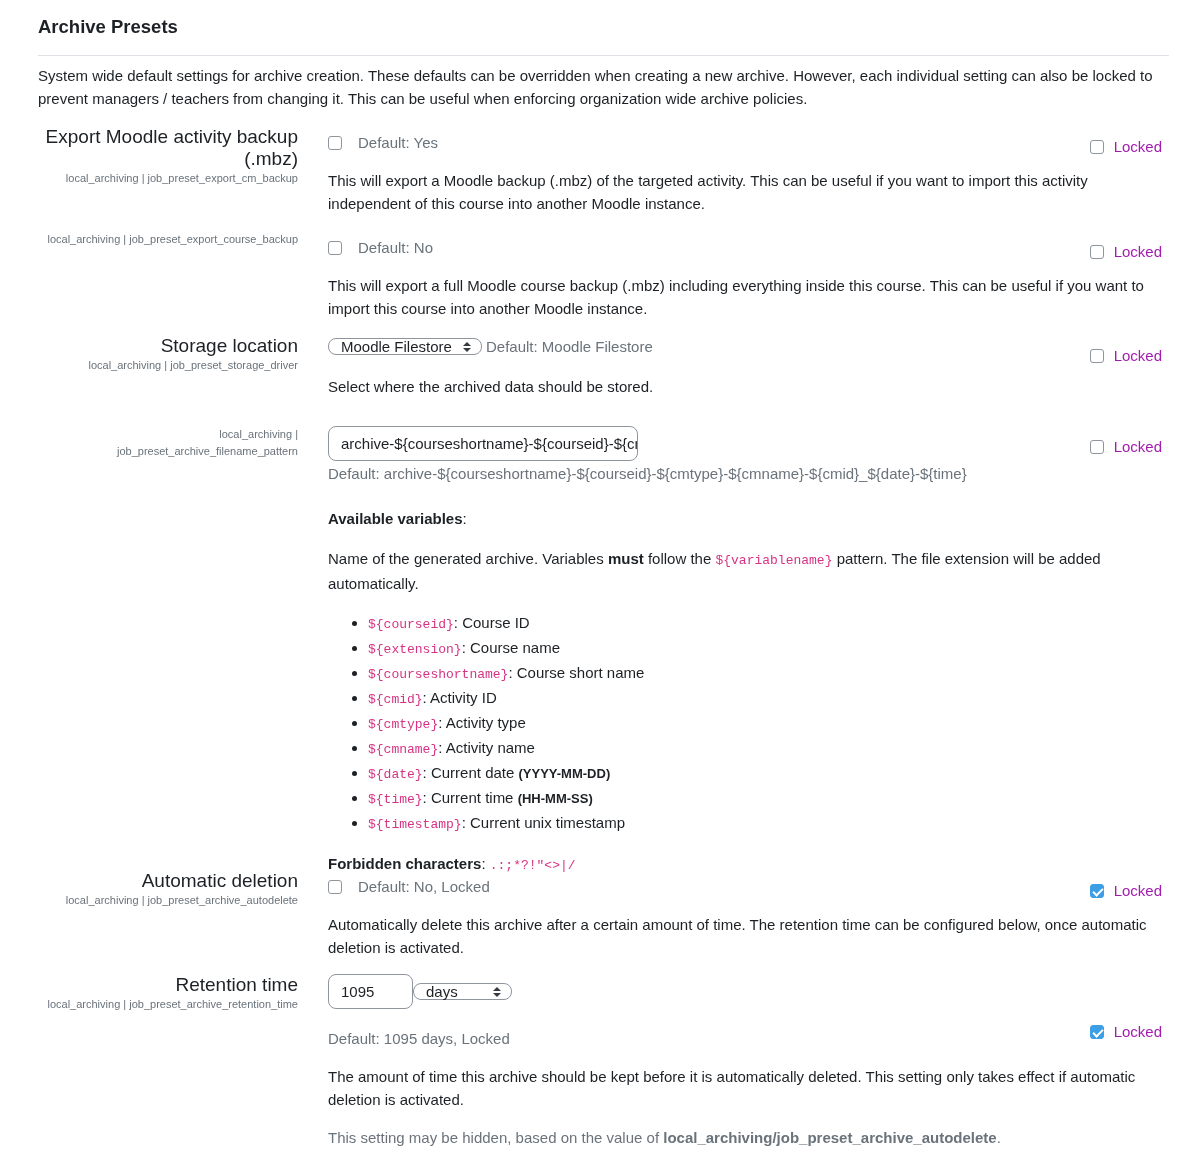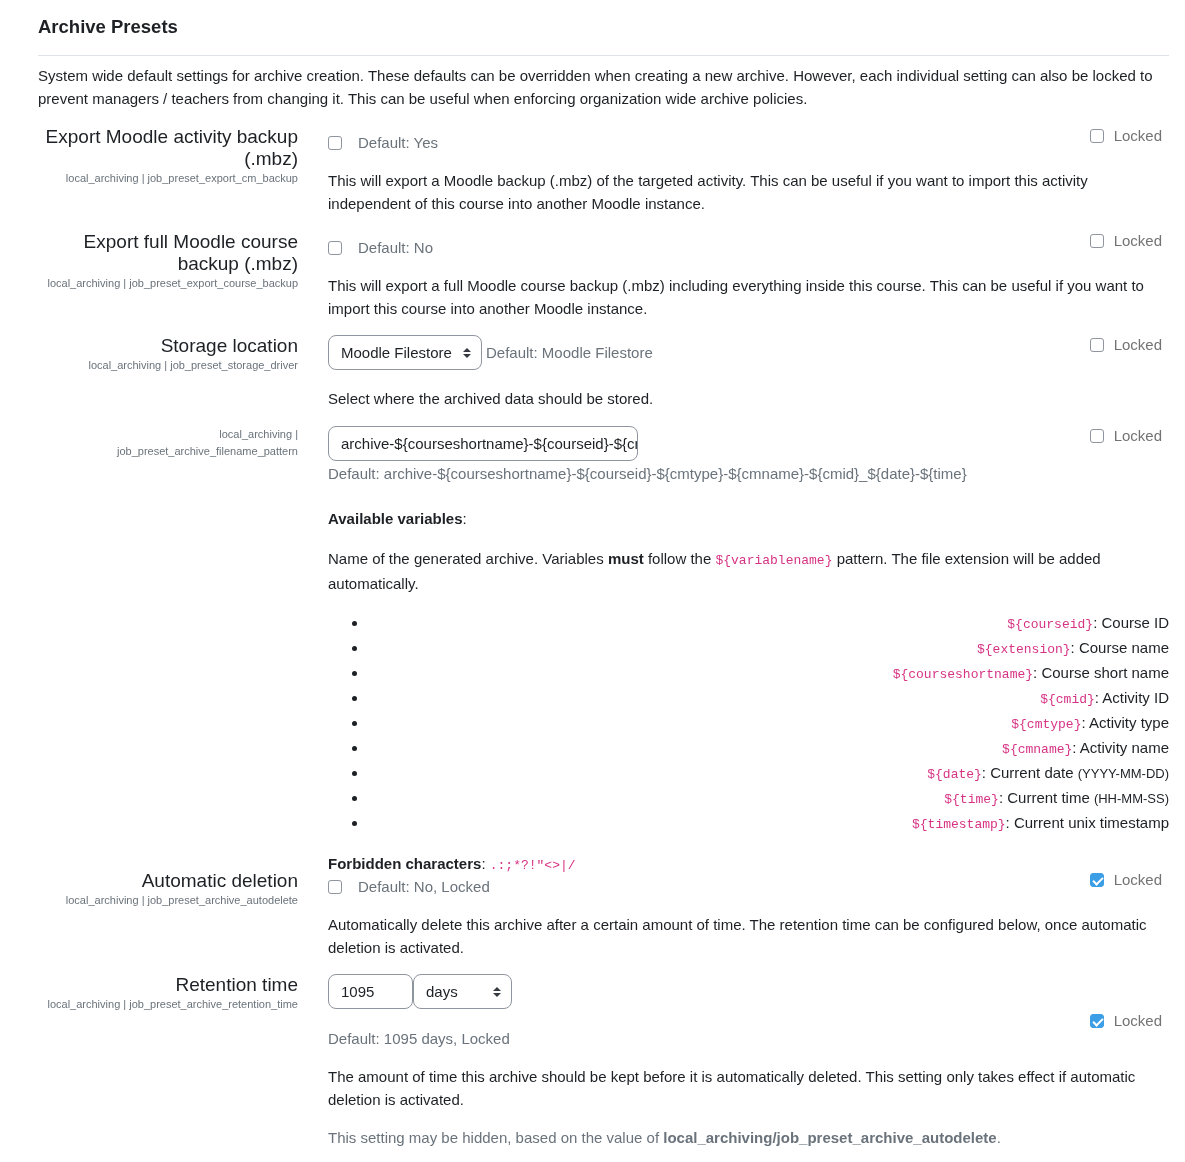--- a/index.html
+++ b/index.html
@@ -17,53 +17,53 @@
     }
     .divider { position: absolute; top: 55px; left: 0; width: 1131px; height: 1px; background: #dee2e6; }
     .intro { position: absolute; top: 64px; left: 0; width: 1131px; font-size: 15px; line-height: 23px; }
 
     .setting { position: absolute; left: 0; width: 1131px; }
     .label-col { position: absolute; left: 0; width: 260px; text-align: right; }
     .label-col .lbl { font-size: 19px; line-height: 22px; color: #1d2125; }
     .label-col .key { font-size: 11px; line-height: 17px; color: #6a737b; }
     .field-col { position: absolute; left: 290px; width: 841px; }
     .locked {
-      position: absolute; right: 7px; font-size: 15px; line-height: 20px; color: #737373;
-      display: flex; align-items: center; gap: 10px;
+      position: absolute; right: 7px; font-size: 15px; line-height: 20px; color: #a21caf;
+      display: flex; align-items: center; gap: 10px; margin-top: 11px;
     }
     .cb {
       display: inline-block; width: 14px; height: 14px; border: 1px solid #8f959e;
       border-radius: 3px; background: #fff; vertical-align: middle; position: relative;
     }
     .cb.checked { background: #3c9ee5; border-color: #3c9ee5; }
     .cb.checked::after {
       content: ""; position: absolute; left: 4px; top: 1px; width: 4px; height: 8px;
       border: solid #fff; border-width: 0 2px 2px 0; transform: rotate(45deg);
     }
     .default-line { display: flex; align-items: center; gap: 16px; color: #6a737b; font-size: 15px; }
     .desc { font-size: 15px; line-height: 23px; color: #1d2125; }
     .select {
       display: inline-flex; align-items: center; justify-content: space-between;
-      height: 35px; border: 1px solid #8f959e; border-radius: 8px; padding: 0 10px 0 12px;
+      height: 17px; border: 1px solid #8f959e; border-radius: 8px; padding: 0 10px 0 12px;
       font-size: 15px; color: #1d2125; background: #fff;
     }
     .arrows { display: inline-flex; flex-direction: column; align-items: center; margin-left: 8px; }
     .arrows .up { width: 0; height: 0; border-left: 4px solid transparent; border-right: 4px solid transparent; border-bottom: 4px solid #343a40; margin-bottom: 2px; }
     .arrows .down { width: 0; height: 0; border-left: 4px solid transparent; border-right: 4px solid transparent; border-top: 4px solid #343a40; }
     .text-input {
       height: 35px; border: 1px solid #8f959e; border-radius: 8px; padding: 0 12px;
       font-size: 15px; color: #1d2125; background: #fff; display: inline-flex; align-items: center;
       overflow: hidden; white-space: nowrap;
     }
     code, .code {
       font-family: "Liberation Mono", "DejaVu Sans Mono", monospace; color: #d63384; font-size: 13px;
     }
-    ul.vars { margin: 0; padding-left: 40px; text-align: right; }
+    ul.vars { margin: 0; padding-left: 40px; }
     ul.vars li { line-height: 23px; }
-    .small { font-size: 13px; }
+    .small { font-size: 13px; font-weight: bold; }
     .muted { color: #6a737b; }
   </style>
 </head>
 <body>
 
 <div class="page">
   <h2 class="title">Archive Presets</h2>
   <div class="divider"></div>
   <div class="intro">System wide default settings for archive creation. These defaults can be overridden when creating a new archive. However, each individual setting can also be locked to prevent managers / teachers from changing it. This can be useful when enforcing organization wide archive policies.</div>
 
@@ -80,21 +80,20 @@
       <div class="desc" style="margin-top:15px;">This will export a Moodle backup (.mbz) of the targeted activity. This can be useful if you want to import this activity independent of this course into another Moodle instance.</div>
     </div>
     <div class="locked" style="top:0;">
       <span class="cb"></span>
       <span>Locked</span>
     </div>
   </div>
 
   <div class="setting" style="top:231px;">
     <div class="label-col">
-      <div class="lbl">Export full Moodle course backup (.mbz)</div>
       <div class="key">local_archiving | job_preset_export_course_backup</div>
     </div>
     <div class="field-col" style="top:5px;">
       <div class="default-line">
         <span class="cb"></span>
         <span>Default: No</span>
       </div>
       <div class="desc" style="margin-top:15px;">This will export a full Moodle course backup (.mbz) including everything inside this course. This can be useful if you want to import this course into another Moodle instance.</div>
     </div>
     <div class="locked" style="top:0;">

